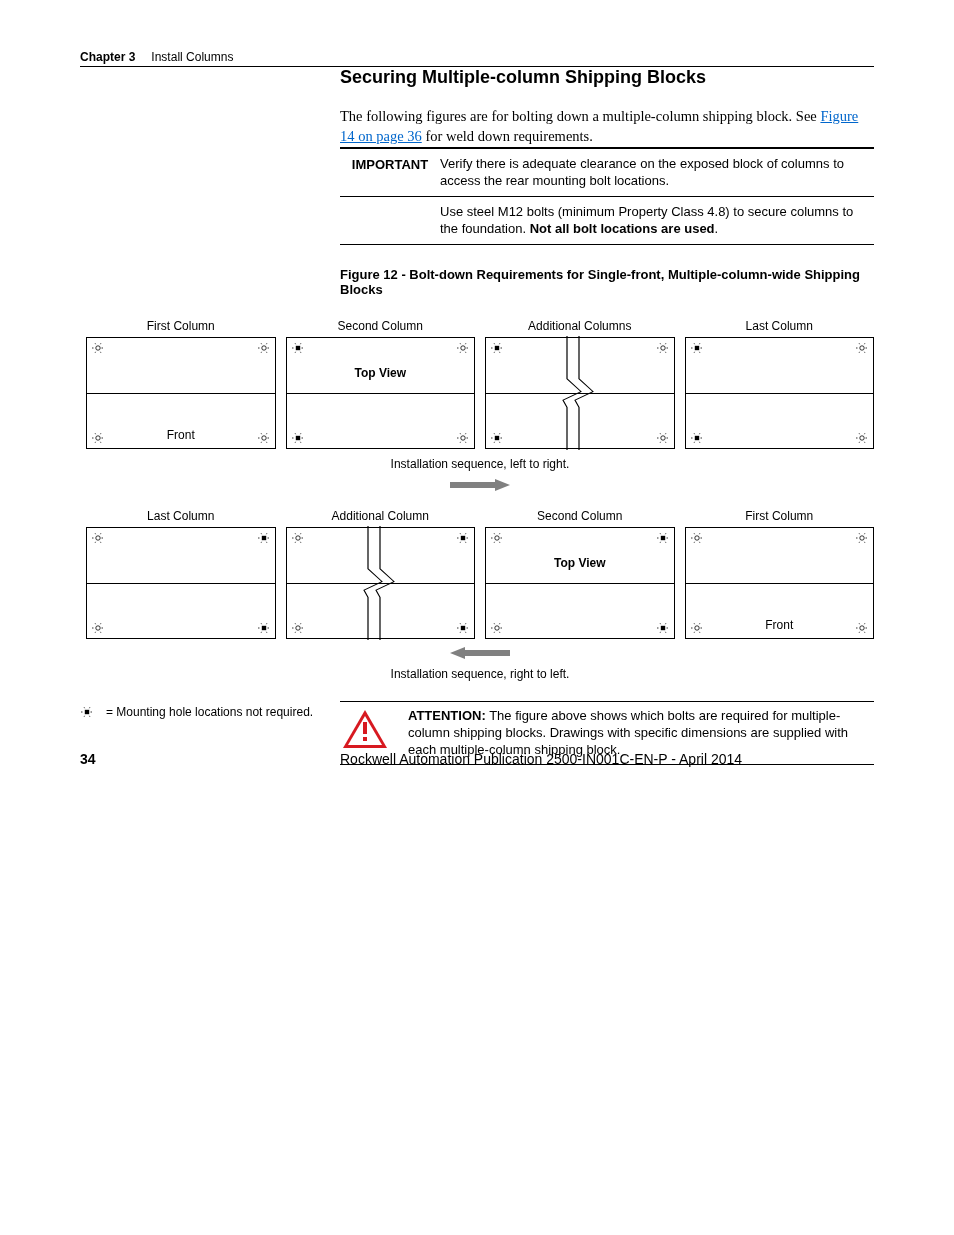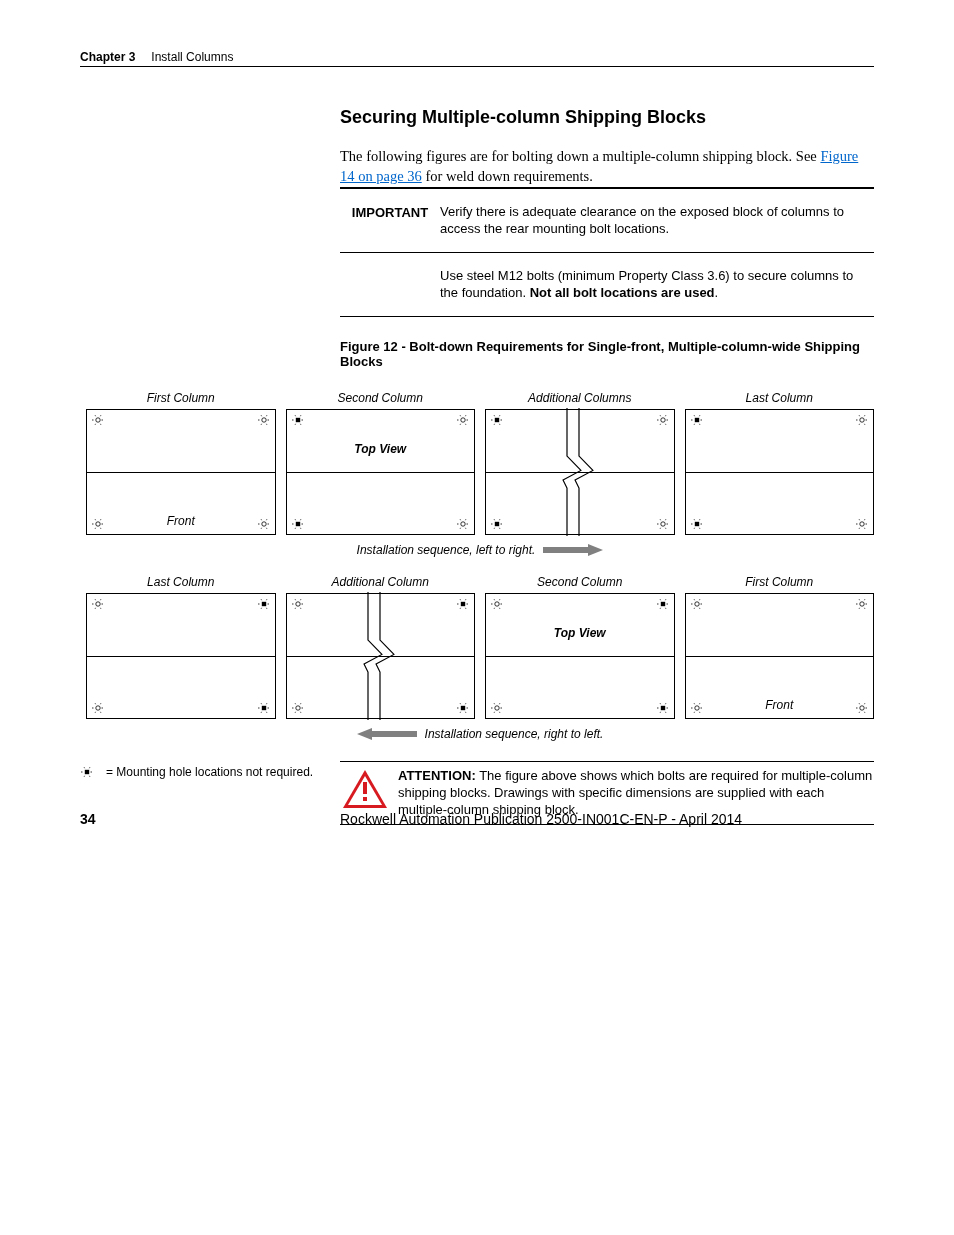--- a/index.html
+++ b/index.html
@@ -5,55 +5,55 @@
   * { box-sizing: border-box; margin: 0; padding: 0; }
   body {
     font-family: "Myriad Pro", "Segoe UI", Arial, sans-serif;
     font-size: 14px;
     color: #000;
     background: #fff;
     width: 954px;
     padding: 50px 80px 40px 80px;
     position: relative;
   }
-  .header-line { display: flex; align-items: baseline; gap: 16px; font-size: 12px; border-bottom: 0.5px solid #000; padding-bottom: 2px; margin-bottom: 40px; }
+  .header-line { display: flex; align-items: baseline; gap: 16px; font-size: 12px; border-bottom: 0.5px solid #000; padding-bottom: 2px; }
   .chapter-label { font-weight: 700; }
   .chapter-title { font-weight: 400; }
   .content { margin-left: 260px; }
   h2 { font-size: 18px; font-weight: 700; margin-bottom: 18px; font-family: "Myriad Pro", "Segoe UI", Arial, sans-serif; }
   .body-text { font-family: Georgia, "Times New Roman", serif; font-size: 14.5px; line-height: 1.4; }
   .link { color: #0066cc; text-decoration: underline; }
   .important-box { border-top: 2px solid #000; border-bottom: 1px solid #000; margin-bottom: 22px; }
-  .important-row { display: flex; padding: 14px 0; }
+  .important-row { display: flex; padding: 6px 0; }
   .important-label { font-weight: 700; font-size: 13px; width: 100px; text-align: center; padding-top: 2px; }
   .important-text { font-size: 13px; line-height: 1.35; flex: 1; }
   .important-divider { height: 0; border-top: 0.5px solid #000; }
   .figure-caption { font-weight: 700; font-size: 13px; margin-bottom: 22px; }
-  .diagram-block { margin-left: 6px; margin-bottom: 10px; font-style: italic; }
+  .diagram-block { margin-left: 6px; margin-bottom: 10px; }
   .col-labels { display: flex; gap: 10px; margin-bottom: 4px; }
   .col-label { flex: 1; text-align: center; font-size: 12px; }
   .columns-row { display: flex; gap: 10px; position: relative; }
-  .column-box { border: 1.2px solid #000; flex: 1; height: 126px; position: relative; background: #fff; }
+  .column-box { border: 1.2px solid #000; flex: 1; height: 112px; position: relative; background: #fff; }
   .divider-mid { position: absolute; left: 0; right: 0; top: 50%; border-top: 1px solid #000; }
   .bolt { position: absolute; width: 14px; height: 12px; font-size: 13px; line-height: 10px; text-align: center; }
   .bolt svg { width: 14px; height: 12px; display: block; }
   .tl { top: 4px; left: 4px; }
   .tr { top: 4px; right: 4px; }
   .bl { bottom: 4px; left: 4px; }
   .br { bottom: 4px; right: 4px; }
   .inbox-label { position: absolute; font-size: 12px; font-weight: 700; }
   .label-topview { top: 32%; left: 50%; transform: translate(-50%, -50%); }
   .label-front { bottom: 6px; left: 50%; transform: translateX(-50%); font-weight: 400; font-size: 12px; text-align: center; }
   .break-lines { position: absolute; top: -2px; bottom: -2px; width: 34px; left: 34%; }
   .break-lines.r40 { left: 40%; }
   .break-lines svg { width: 100%; height: 100%; }
-  .seq-row { display: flex; align-items: center; justify-content: center; gap: 8px; font-size: 12px; margin: 8px 0 18px 0; }
+  .seq-row { display: flex; align-items: center; justify-content: center; gap: 8px; font-size: 12px; margin: 8px 0 18px 0; flex-direction: column; }
   .arrow { width: 60px; height: 12px; }
   .legend { font-size: 12px; margin-top: 6px; display: flex; align-items: center; gap: 12px; }
-  .attention-box { display: flex; align-items: flex-start; gap: 8px; border-top: 1px solid #000; border-bottom: 1px solid #000; padding: 6px 0 6px 0; margin-left: 260px; margin-top: -18px; }
+  .attention-box { display: flex; align-items: flex-start; gap: 18px; border-top: 1px solid #000; border-bottom: 1px solid #000; padding: 6px 0 6px 0; margin-left: 260px; margin-top: -18px; }
   .attention-icon { width: 50px; height: 44px; flex-shrink: 0; }
   .attention-text { font-size: 13px; line-height: 1.3; }
   .footer { position: absolute; bottom: 38px; left: 80px; right: 80px; display: flex; font-size: 14px; }
   .page-num { font-weight: 700; width: 260px; }
   .pub { flex: 1; text-align: left; }
 </style>
 </head>
 <body>
 
 <svg width="0" height="0" style="position:absolute">
@@ -94,21 +94,21 @@
 
   <div class="important-box">
     <div class="important-row">
       <div class="important-label">IMPORTANT</div>
       <div class="important-text">Verify there is adequate clearance on the exposed block of columns to access the rear mounting bolt locations.</div>
     </div>
     <div class="important-divider"></div>
     <div class="important-row">
       <div class="important-label"></div>
       <div class="important-text">
-        <span>Use steel M12 bolts (minimum Property Class 3.6) to secure columns to the foundation. </span><b>Not all bolt locations are used</b><span>.</span>
+        <span>Use steel M12 bolts (minimum Property Class 4.8) to secure columns to the foundation. </span><b>Not all bolt locations are used</b><span>.</span>
       </div>
     </div>
   </div>
 
   <div class="figure-caption">Figure 12 - Bolt-down Requirements for Single-front, Multiple-column-wide Shipping Blocks</div>
 </div>
 
 <div class="diagram-block">
   <div class="col-labels">
     <div class="col-label">First Column</div>

